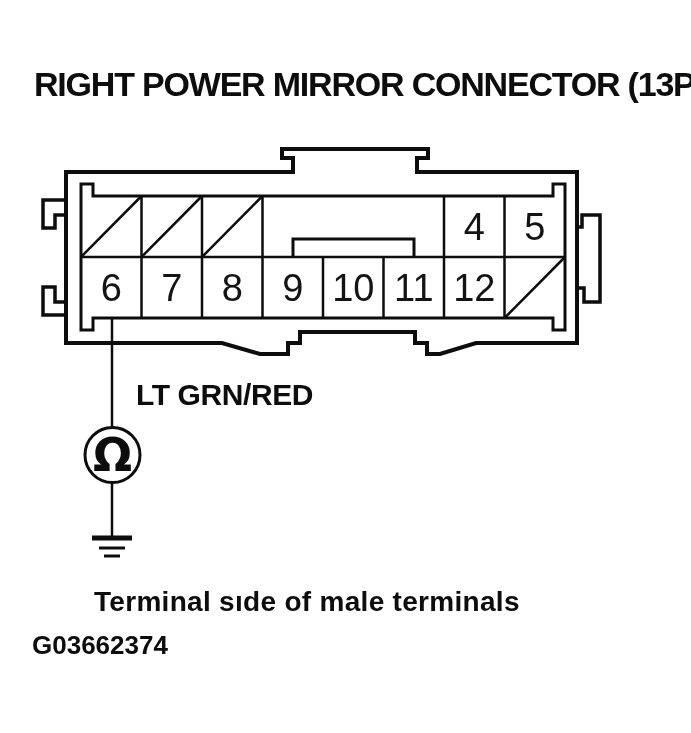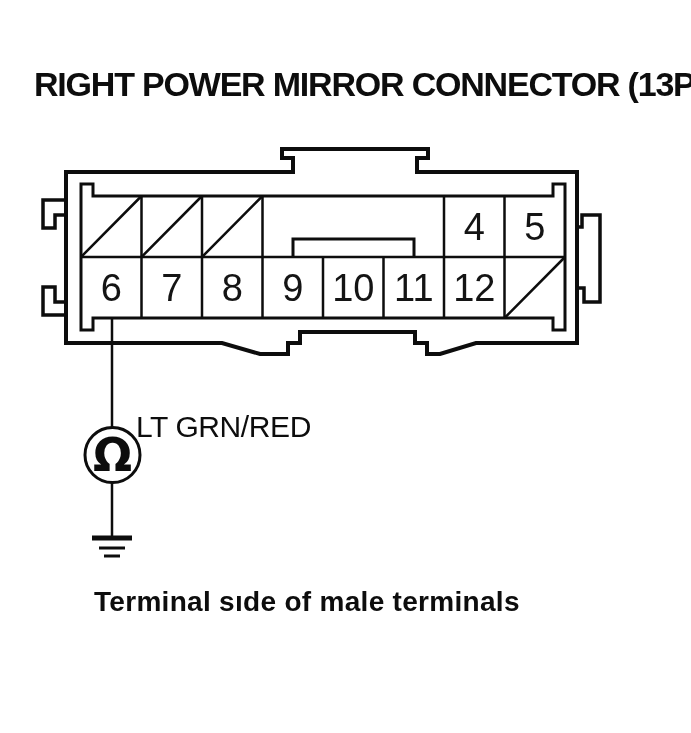--- a/index.html
+++ b/index.html
@@ -32,23 +32,22 @@
     left: 34px;
     top: 67px;
     font-size: 34px;
     font-weight: bold;
     letter-spacing: -1.2px;
   }
   #wire-label {
     left: 136px;
     top: 379px;
     font-size: 30px;
-    font-weight: normal;
+    font-weight: bold;
     letter-spacing: -0.4px;
-    margin-top: 32px;
   }
   #caption {
     left: 94px;
     top: 587px;
     font-size: 28px;
     letter-spacing: 0.3px;
   }
   #figure-id {
     left: 32px;
     top: 632px;
@@ -124,14 +123,15 @@
       <path class="ink" stroke-width="5" d="M92,538 H132"></path>
       <path class="ink" stroke-width="3" d="M99,548 H125"></path>
       <path class="ink" stroke-width="3" d="M104,556 H120"></path>
     </g>
   </svg>
 
   <div id="wire-label" class="txt">LT GRN/RED</div>
 
   <div id="caption" class="txt">Terminal sıde of male terminals</div>
 
+  <div id="figure-id" class="txt">G03662374</div>
 
 </div>
 
 </body></html>

